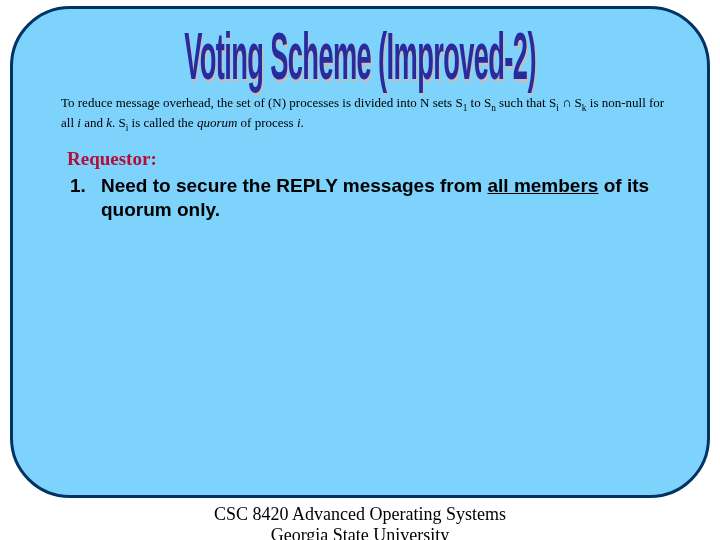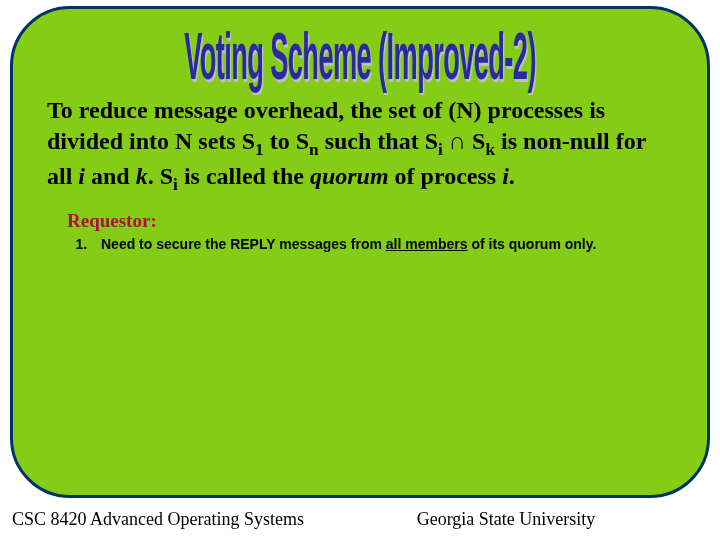--- a/index.html
+++ b/index.html
@@ -12,73 +12,73 @@
     position: relative;
   }
   .slide-frame {
     position: absolute;
     top: 6px;
     left: 10px;
     right: 10px;
     bottom: 42px;
     border: 3px solid #003366;
     border-radius: 60px;
-    background: #84cc16;
+    background: #7dd3fc;
     padding: 14px 30px 16px 30px;
   }
   .title {
     text-align: center;
     font-family: Arial, "Arial Narrow", sans-serif;
     font-weight: 800;
     font-size: 44px;
     line-height: 1.0;
     color: #2a2a9f;
     letter-spacing: -1px;
     text-shadow: 2px 2px 0 #c0c0c0;
     transform: scaleX(0.62) scaleY(1.5);
     transform-origin: center top;
     margin-bottom: 28px;
   }
   .intro {
-    font-size: 24px;
+    font-size: 13px;
     line-height: 1.28;
     color: #000;
-    margin: 0 10px 14px 4px;
-    font-weight: bold;
+    margin: 0 10px 14px 18px;
   }
   .sub { font-size: 0.72em; vertical-align: sub; }
   .heading {
     color: #b10e3a;
     font-weight: bold;
     font-family: "Times New Roman", serif;
     font-size: 19px;
     margin: 6px 0 4px 24px;
   }
   .numlist {
     list-style: decimal;
     margin: 4px 14px 10px 48px;
     font-family: Arial, Helvetica, sans-serif;
     font-weight: bold;
-    font-size: 14px;
+    font-size: 19px;
     line-height: 1.28;
     color: #000;
   }
   .numlist li { padding-left: 10px; margin-bottom: 14px; }
   .numlist li::marker { font-weight: bold; }
   .u { text-decoration: underline; }
   .i { font-style: italic; }
   .footer {
     position: absolute;
     left: 0; right: 0; bottom: 6px;
     height: 30px;
     display: flex;
     align-items: center;
     font-size: 18px;
     color: #000;
     padding: 0 12px;
+    flex-direction: column;
   }
   .footer .left { flex: 0 0 auto; }
   .footer .center { flex: 1 1 auto; text-align: center; }
   .footer .right { flex: 0 0 auto; text-align: right; min-width: 80px; }
 </style>
 </head>
 <body>
 
 <div class="slide-frame">
 

